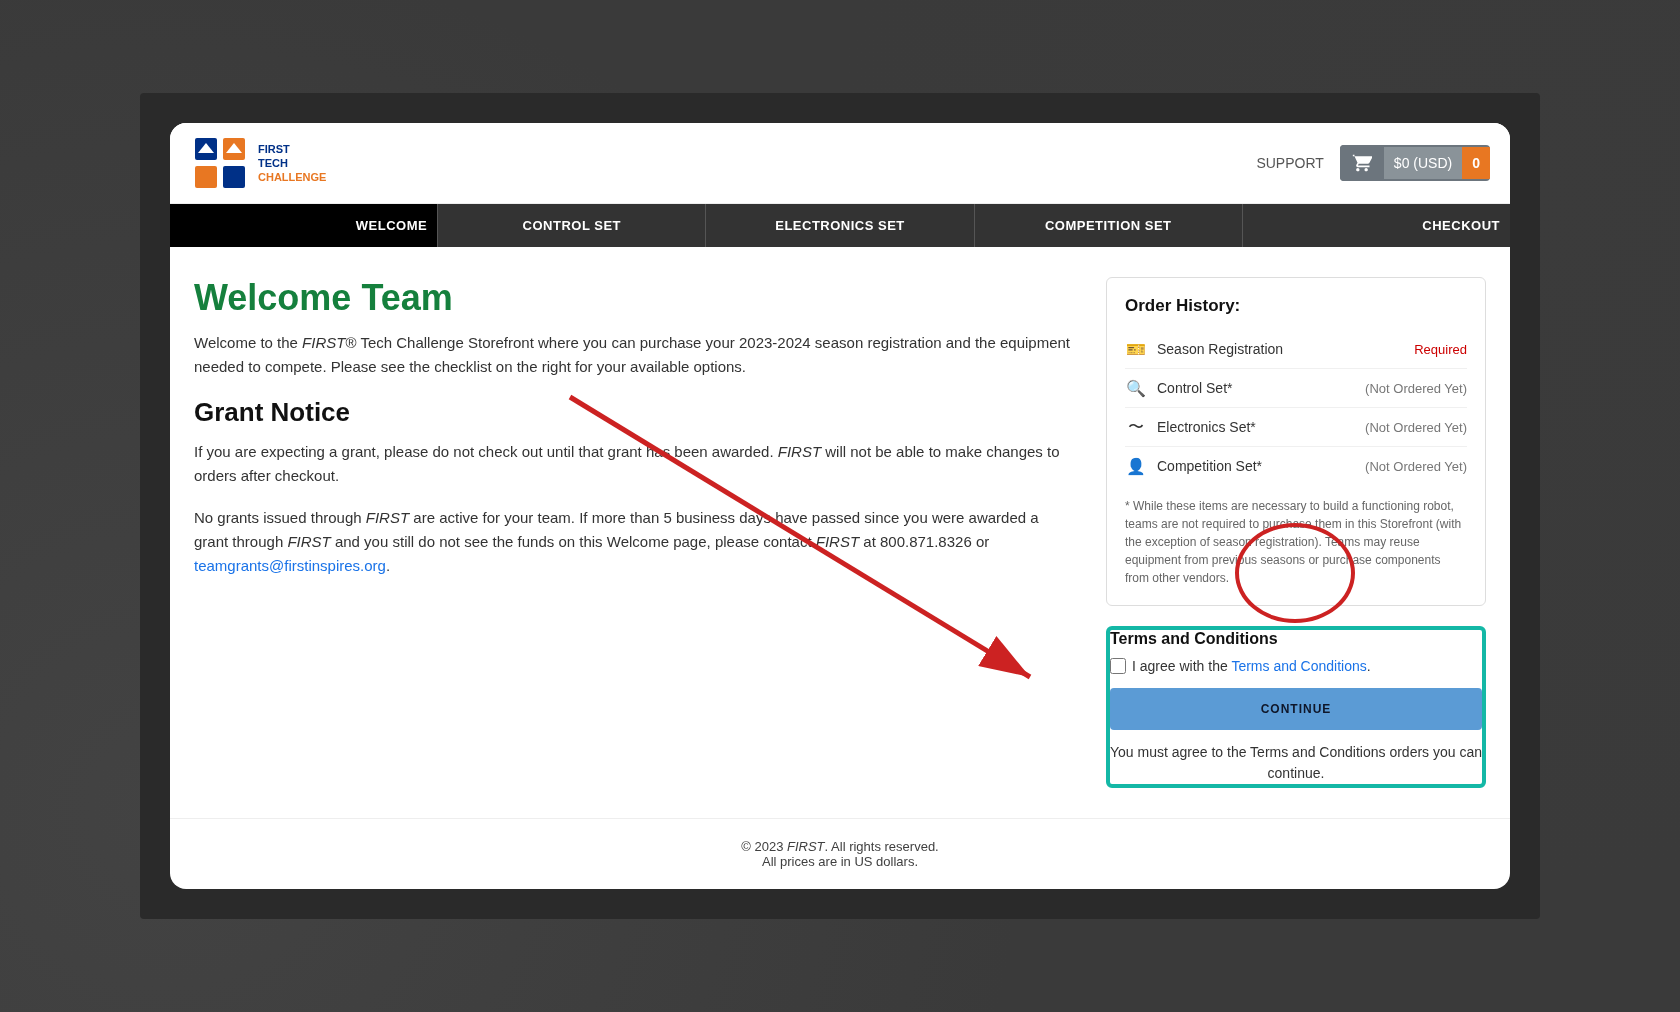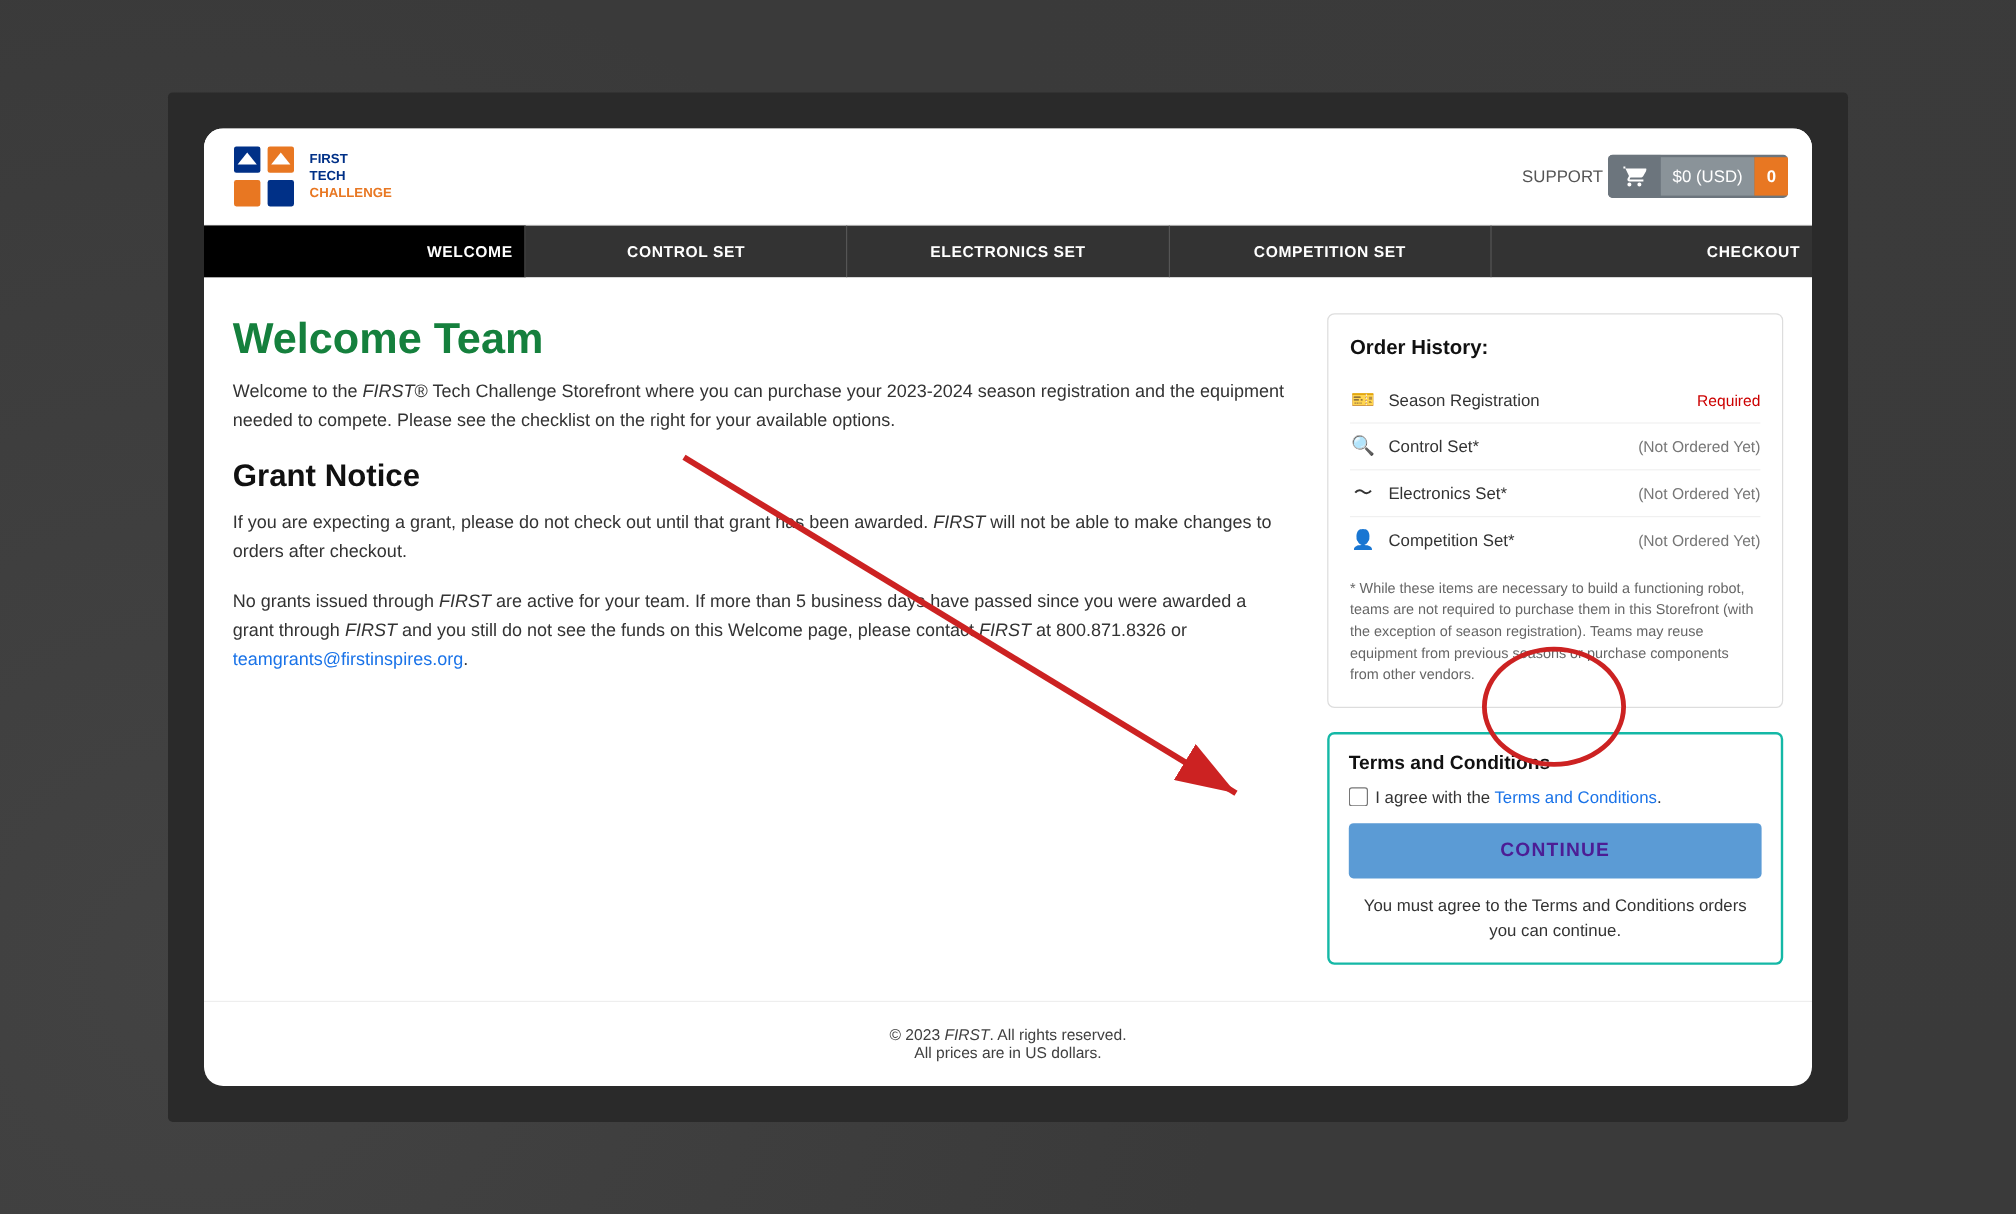--- a/index.html
+++ b/index.html
@@ -51,21 +51,21 @@
       font-size: 11px;
       font-weight: bold;
       line-height: 1.3;
     }
     .logo-text .first { color: #003087; }
     .logo-text .tech { color: #003087; }
     .logo-text .challenge { color: #e87722; }
     .header-right {
       display: flex;
       align-items: center;
-      gap: 4px;
+      gap: 16px;
     }
     .support-link {
       color: #555;
       font-size: 14px;
       text-decoration: none;
       cursor: pointer;
     }
     .cart-btn {
       display: flex;
       align-items: center;
@@ -186,23 +186,22 @@
     .order-status-required { color: #cc0000; font-size: 13px; }
     .order-status-not-ordered { color: #777; font-size: 13px; }
     .order-note {
       font-size: 12px;
       color: #666;
       line-height: 1.5;
       margin-top: 12px;
     }
     
     .terms-card {
-      border: 2px solid #14b8a6;
+      border: 4px solid #14b8a6;
       border-radius: 6px;
-      padding: 16px;
       background: #fff;
     }
     .terms-title {
       font-size: 16px;
       font-weight: bold;
       color: #111;
       margin-bottom: 10px;
     }
     .terms-checkbox-row {
       display: flex;
@@ -216,22 +215,22 @@
       width: 16px;
       height: 16px;
       cursor: pointer;
     }
     .terms-link { color: #1a73e8; text-decoration: none; }
     .continue-btn {
       display: block;
       width: 100%;
       padding: 14px;
       background: #5b9bd5;
-      color: #4c1d95;
-      font-size: 16px;
+      color: #0f172a;
+      font-size: 12px;
       font-weight: bold;
       letter-spacing: 1px;
       border: none;
       border-radius: 4px;
       cursor: pointer;
       text-align: center;
       margin-bottom: 12px;
     }
     .terms-warning {
       font-size: 14px;

